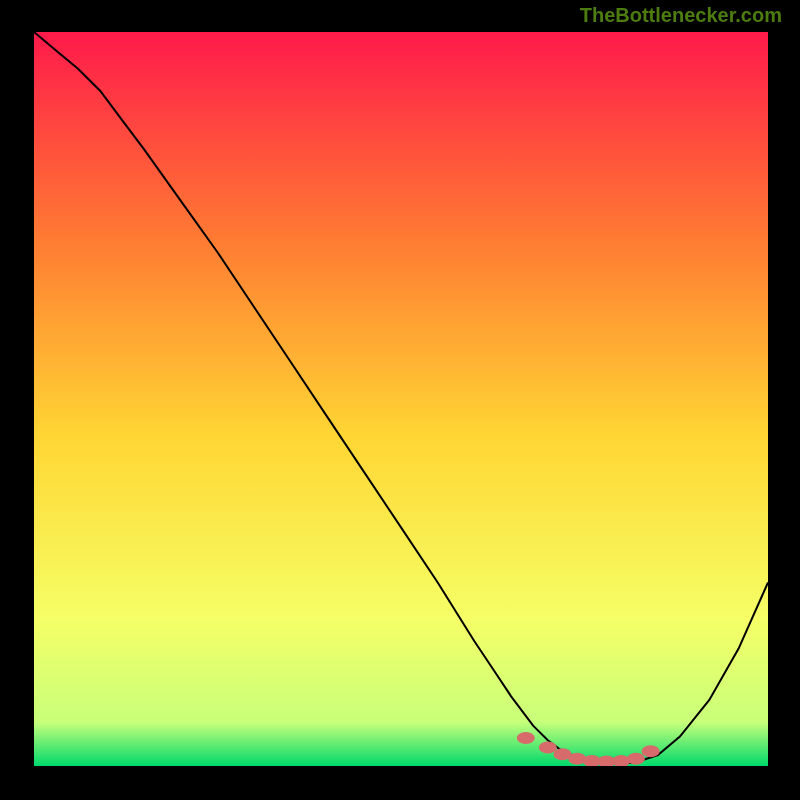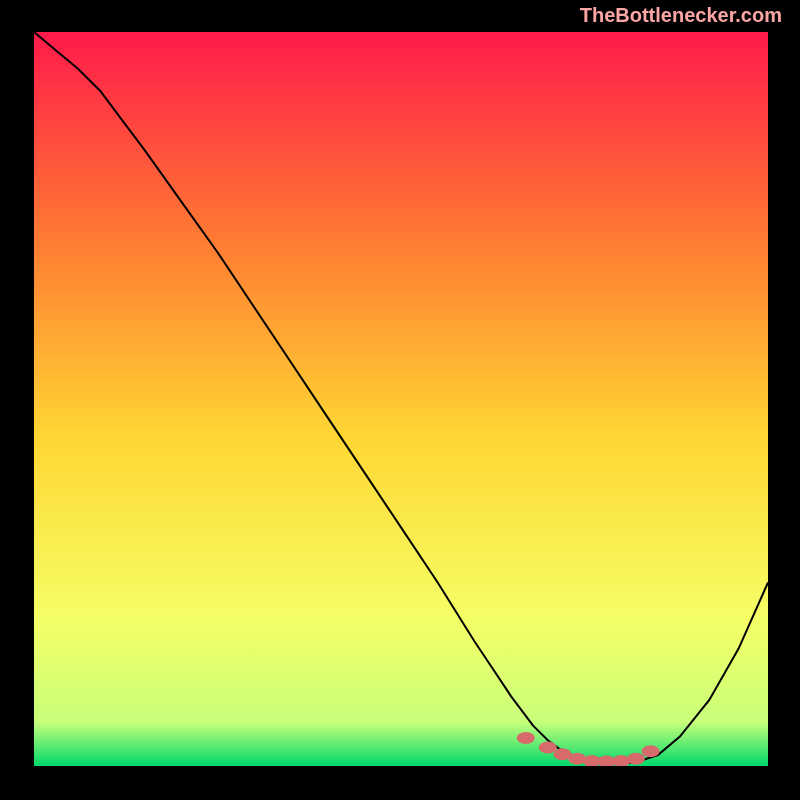--- a/index.html
+++ b/index.html
@@ -2,21 +2,21 @@
 <html><head>
 <meta charset="utf-8">
 <style>
   * { margin: 0; padding: 0; box-sizing: border-box; }
   body { width: 800px; height: 800px; background: #000; font-family: Arial, sans-serif; overflow: hidden; }
   .container { width: 800px; height: 800px; position: relative; }
   .watermark {
     position: absolute;
     top: 4px;
     right: 18px;
-    color: #fca5a5;
+    color: #4d7c0f;
     font-size: 20px;
     font-weight: bold;
     z-index: 20;
   }
   .plot-area {
     position: absolute;
     left: 34px;
     top: 32px;
     width: 734px;
     height: 734px;

